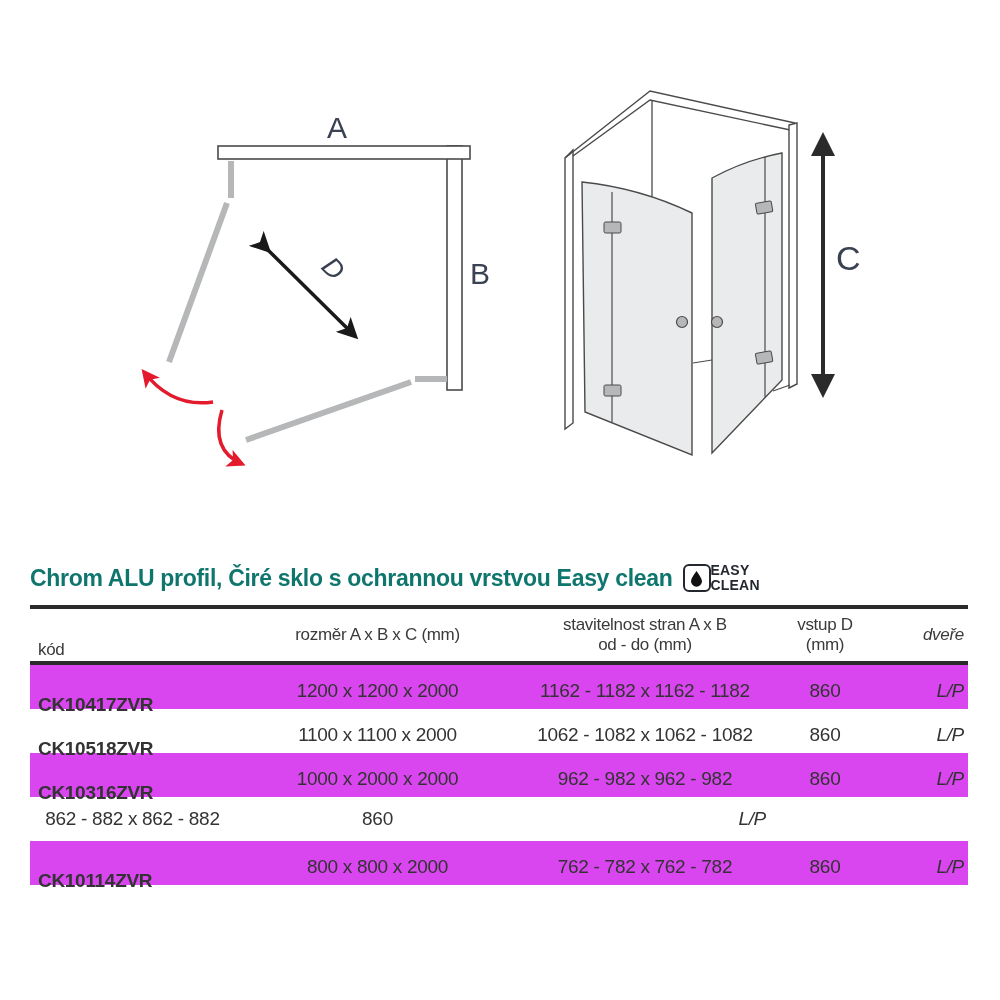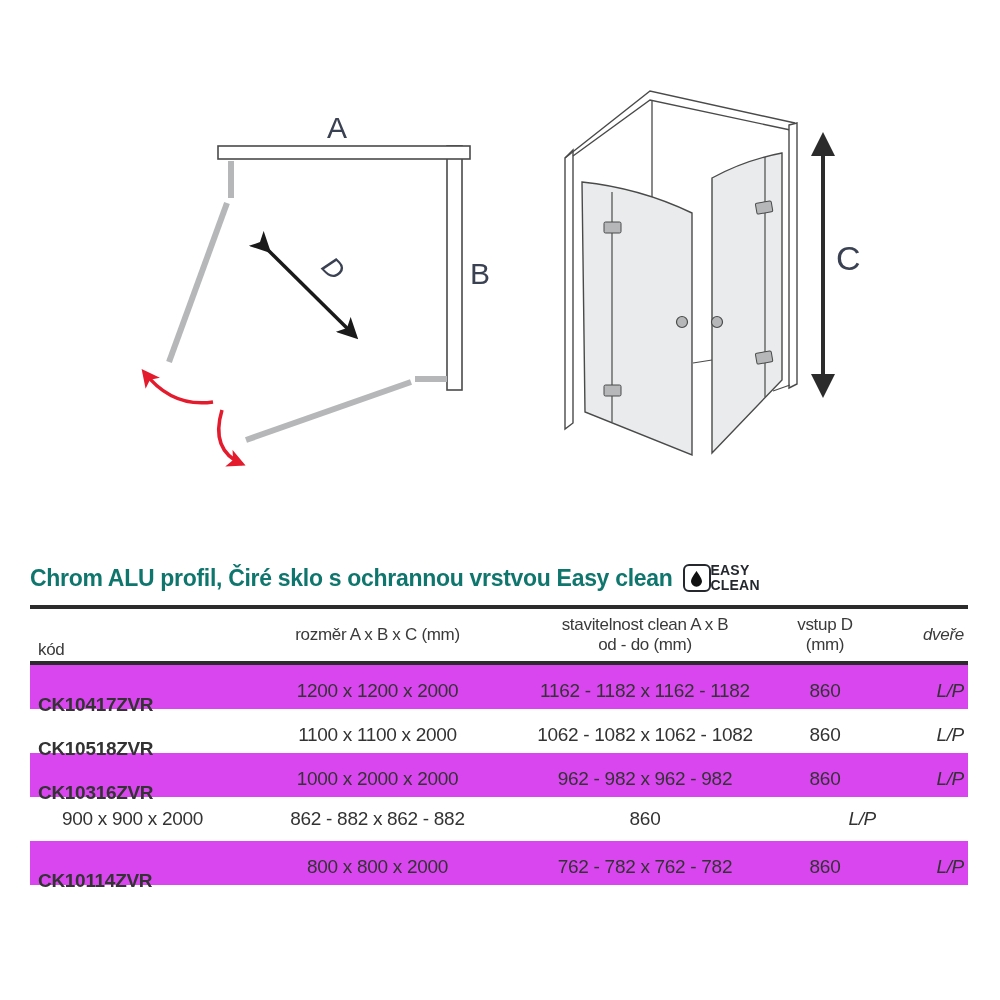--- a/index.html
+++ b/index.html
@@ -147,21 +147,21 @@
 
 <div class="spec-table">
   <div class="thead">
     <div class="cell c-left">
         <span>kód</span>
       </div>
     <div class="cell c-center">
         <span>rozměr A x B x C (mm)</span>
       </div>
     <div class="cell c-center">
-      <span>stavitelnost clean A x B</span>
+      <span>stavitelnost stran A x B</span>
       <span>od - do (mm)</span>
     </div>
     <div class="cell c-center">
       <span>vstup D</span>
       <span>(mm)</span>
     </div>
     <div class="cell c-right">
         <span>dveře</span>
       </div>
   </div>
@@ -181,21 +181,20 @@
     <div class="cell c-right">L/P</div>
   </div>
   <div class="trow alt">
     <div class="cell c-left code">CK10316ZVR</div>
     <div class="cell c-center">1000 x 2000 x 2000</div>
     <div class="cell c-center">962 - 982 x 962 - 982</div>
     <div class="cell c-center">860</div>
     <div class="cell c-right">L/P</div>
   </div>
   <div class="trow">
-    <div class="cell c-center">900 x 900 x 2000</div>
     <div class="cell c-center">862 - 882 x 862 - 882</div>
     <div class="cell c-center">860</div>
     <div class="cell c-right">L/P</div>
   </div>
   <div class="trow alt">
     <div class="cell c-left code">CK10114ZVR</div>
     <div class="cell c-center">800 x 800 x 2000</div>
     <div class="cell c-center">762 - 782 x 762 - 782</div>
     <div class="cell c-center">860</div>
     <div class="cell c-right">L/P</div>

